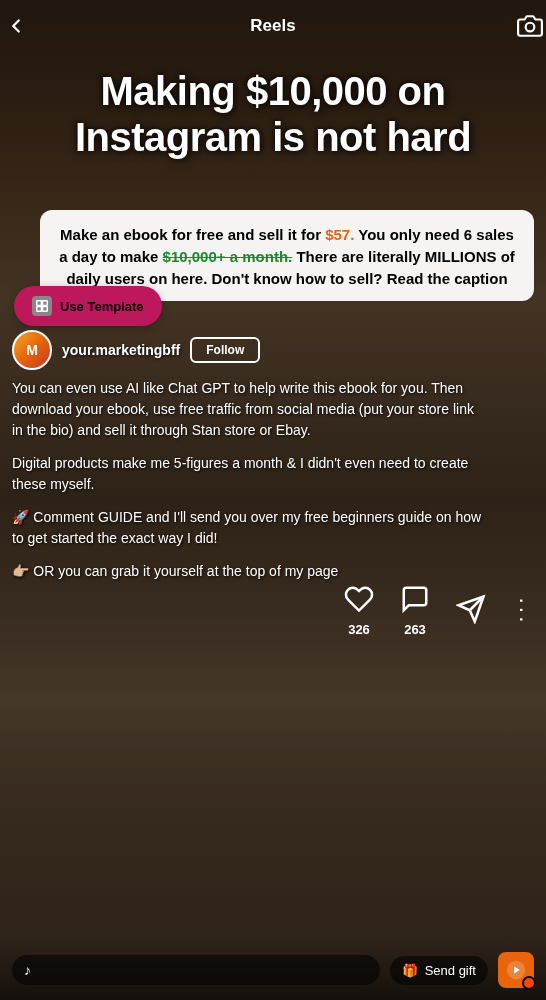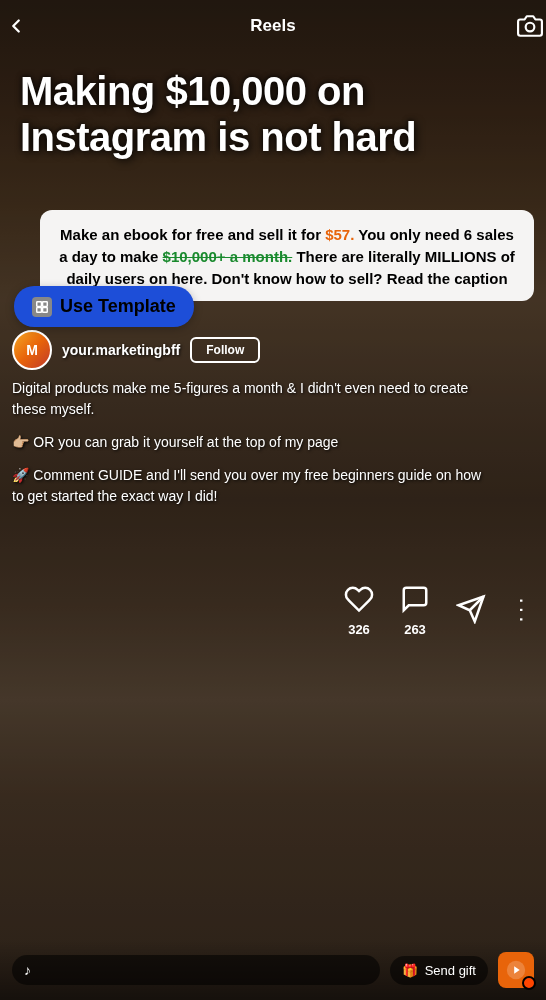--- a/index.html
+++ b/index.html
@@ -71,20 +71,21 @@
       color: #fff;
     }
 
     
     .headline {
       position: absolute;
       top: 52px;
       left: 0; right: 0;
       padding: 16px 20px 12px;
       z-index: 5;
+      text-align: center;
     }
 
     .headline-text {
       font-size: 40px;
       font-weight: 900;
       color: #fff;
       line-height: 1.15;
       text-shadow: 2px 2px 8px rgba(0,0,0,0.8), -1px -1px 4px rgba(0,0,0,0.6);
       letter-spacing: -0.5px;
     }
@@ -119,28 +120,28 @@
       color: #1a8a2e;
       font-weight: 700;
       text-decoration: line-through;
     }
 
     
     .use-template-btn {
       position: absolute;
       top: 286px;
       left: 14px;
-      background: #1d4ed8;
+      background: #be185d;
       border: none;
       border-radius: 20px;
       padding: 10px 18px;
       display: flex;
       align-items: center;
       gap: 8px;
-      font-size: 18px;
+      font-size: 13px;
       font-weight: 600;
       color: #000;
       z-index: 20;
       box-shadow: 0 2px 8px rgba(0,0,0,0.25);
       cursor: pointer;
     }
 
     .use-template-icon {
       width: 20px; height: 20px;
       background: #888;
@@ -351,23 +352,24 @@
 
 <div class="user-row">
   <div class="avatar">
     <span>M</span>
   </div>
   <span class="username">your.marketingbff</span>
   <button class="follow-btn">Follow</button>
 </div>
 
 <div class="main-caption">
+  <p>You can even use AI like Chat GPT to help write this ebook for you. Then download your ebook, use free traffic from social media (put your store link in the bio) and sell it through Stan store or Ebay.</p>
   <p>Digital products make me 5-figures a month &amp; I didn't even need to create these myself.</p>
+  <p>🚀 Comment GUIDE and I'll send you over my free beginners guide on how to get started the exact way I did!</p>
   <p>👉🏼 OR you can grab it yourself at the top of my page</p>
-  <p>🚀 Comment GUIDE and I'll send you over my free beginners guide on how to get started the exact way I did!</p>
 </div>
 
 <div class="right-actions">
   <div class="action-item">
     <div class="action-icon">
       <svg viewBox="0 0 24 24">
         <path d="M20.84 4.61a5.5 5.5 0 0 0-7.78 0L12 5.67l-1.06-1.06a5.5 5.5 0 0 0-7.78 7.78l1.06 1.06L12 21.23l7.78-7.78 1.06-1.06a5.5 5.5 0 0 0 0-7.78z" stroke="#fff" stroke-width="2" fill="none"></path>
       </svg>
     </div>
     <span class="action-count">326</span>

